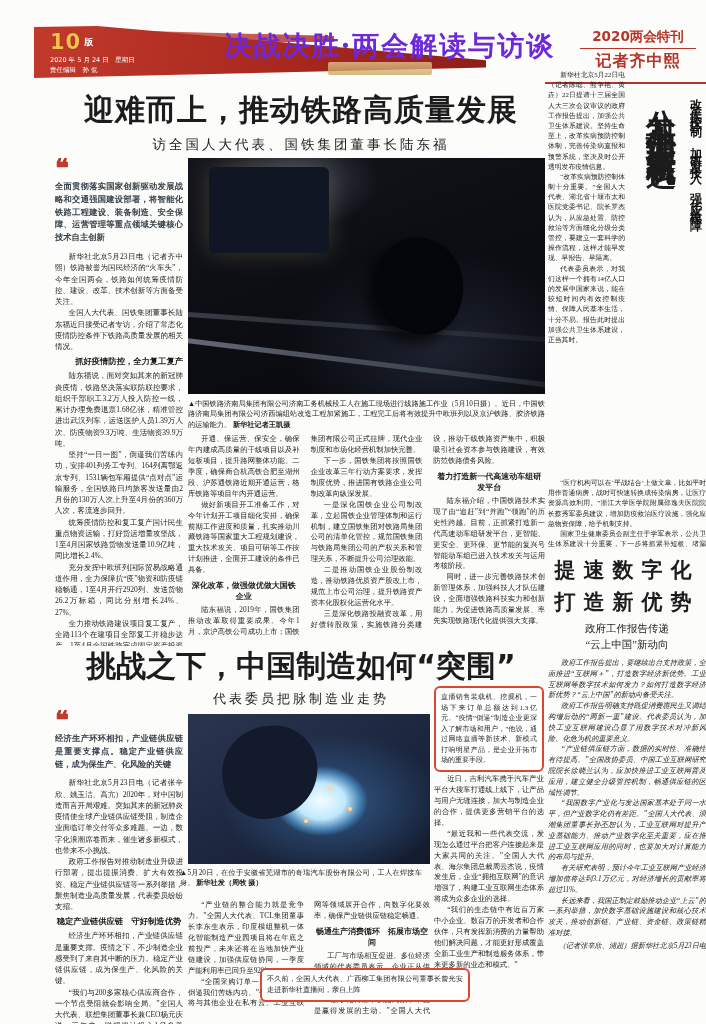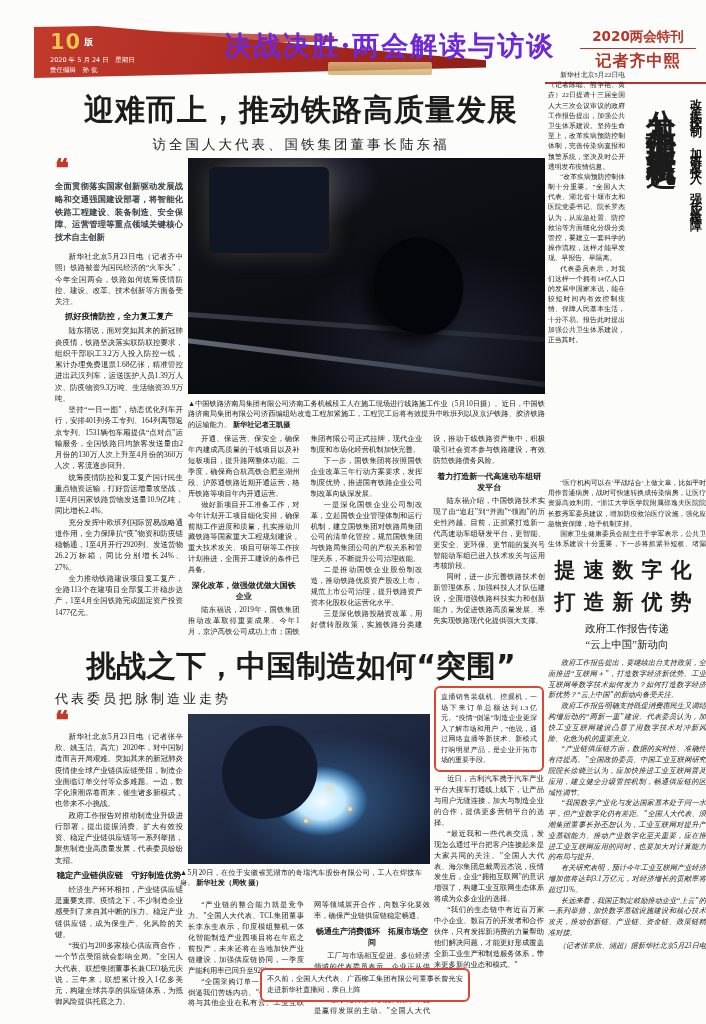--- a/index.html
+++ b/index.html
@@ -39,21 +39,21 @@
            margin:4px 0 3px; text-indent:0 !important; }
 
   
   .rail-headline { position:absolute; left:55px; top:90px; width:492px; text-align:center;
                    font-family:"DejaVu Sans",sans-serif; font-weight:900; font-size:30px; letter-spacing:1px; }
   .rail-dek { position:absolute; left:55px; top:136px; width:492px; text-align:center;
               font-size:13.5px; letter-spacing:3px; color:#222; }
   .rail-left { position:absolute; left:55px; top:158px; width:128px; height:488px; overflow:hidden; font-size:7.5px; }
   .quote-glyph { color:#c0392b; font-size:26px; line-height:.8; font-family:"DejaVu Serif",serif; font-weight:900; }
   .quote-text { font-weight:700; color:#39434b; font-size:8.3px; line-height:1.55; margin:2px 0 6px; }
-  .rail-left .subhd { font-size:8.3px; }
+  .rail-left .subhd { font-size:8.3px;text-align:right; }
   .photo1 { position:absolute; left:188px; top:158px; width:357px; height:236px; overflow:hidden;
             background:
               radial-gradient(50px 35px at 18% 18%, rgba(235,200,140,.85), rgba(120,90,50,.25) 60%, transparent 70%),
               radial-gradient(120px 70px at 30% 10%, rgba(150,160,190,.35), transparent 70%),
               radial-gradient(200px 130px at 70% 80%, rgba(70,80,110,.35), transparent 75%),
               linear-gradient(160deg,#14161d 0%,#0c0e14 45%,#07080c 100%); }
   .photo1 .rail-line { position:absolute; left:-10px; bottom:28px; width:390px; height:5px;
             background:linear-gradient(90deg,rgba(190,200,220,.5),rgba(90,100,120,.2)); transform:rotate(7deg); }
   .photo1 .rail-line2 { bottom:64px; transform:rotate(4deg); opacity:.5; }
   .photo1 .worker { position:absolute; left:52%; top:34%; width:90px; height:95px; background:#04050a;
@@ -83,21 +83,21 @@
   .dig-h1 { top:556px; } .dig-h2 { top:588px; }
   .dig-dek { position:absolute; left:552px; width:150px; text-align:center; font-size:10.5px; color:#222; }
   .dig-dek1 { top:622px; } .dig-dek2 { top:638px; }
   .dig-body { position:absolute; left:548px; top:658px; width:158px; height:354px; overflow:hidden;
               font-size:7.2px; font-style:italic; }
   .dig-credit { text-align:right; font-style:italic; margin-top:2px; }
 
   
   .mfg-headline { position:absolute; left:55px; top:646px; width:492px; text-align:center;
                   font-family:"DejaVu Sans",sans-serif; font-weight:900; font-size:30px; }
-  .mfg-dek { position:absolute; left:55px; top:690px; width:492px; 
+  .mfg-dek { position:absolute; left:55px; top:690px; width:492px; text-align:center;
              font-size:13px; letter-spacing:3px; }
   .mfg-left { position:absolute; left:55px; top:710px; width:128px; height:314px; overflow:hidden; font-size:7.5px; }
   .mfg-left .subhd { font-size:8.3px; }
   .photo2 { position:absolute; left:188px; top:714px; width:242px; height:150px; overflow:hidden;
             background:
               radial-gradient(60px 45px at 55% 58%, #f4fbff, #bfe9ff 40%, rgba(90,170,230,.55) 65%, transparent 78%),
               radial-gradient(140px 90px at 60% 60%, rgba(70,140,210,.5), transparent 80%),
               linear-gradient(150deg,#2a3550 0%,#1d2740 50%,#131a2c 100%); }
   .photo2 .welder { position:absolute; left:14%; top:8%; width:96px; height:92px; background:#121a2c;
             border-radius:52% 48% 55% 45%; transform:rotate(-10deg); }
@@ -133,23 +133,24 @@
   </div>
   <div class="rule-right"></div>
 
   <div class="rail-headline">迎难而上，推动铁路高质量发展</div>
   <div class="rail-dek">访全国人大代表、国铁集团董事长陆东福</div>
 
   <div class="rail-left bodytxt">
     <div class="quote-glyph">❝</div>
     <div class="quote-text">全面贯彻落实国家创新驱动发展战略和交通强国建设部署，将智能化铁路工程建设、装备制造、安全保障、运营管理等重点领域关键核心技术自主创新</div>
     <p>新华社北京5月23日电（记者齐中熙）铁路被誉为国民经济的“火车头”，今年全国两会，铁路如何统筹疫情防控、建设、改革、技术创新等方面备受关注。</p>
+    <p>全国人大代表、国铁集团董事长陆东福近日接受记者专访，介绍了常态化疫情防控条件下铁路高质量发展的相关情况。</p>
     <div class="subhd">抓好疫情防控，全力复工复产</div>
     <p>陆东福说，面对突如其来的新冠肺炎疫情，铁路坚决落实联防联控要求，组织干部职工3.2万人投入防控一线，累计办理免费退票1.68亿张，精准管控进出武汉列车，运送医护人员1.39万人次、防疫物资9.3万吨、生活物资39.9万吨。</p>
-    <p>坚持“一日一图”，动态优化列车开行，安排401列务工专列、164列离鄂返京专列、1531辆包车厢提供“点对点”运输服务，全国铁路日均旅客发送量由2月份的130万人次上升至4月份的360万人次，客流逐步回升。</p>
+    <p>坚持“一日一图”，倒逼我们苦练内功，安排401列务工专列、164列离鄂返京专列、1531辆包车厢提供“点对点”运输服务，全国铁路日均旅客发送量由2月份的130万人次上升至4月份的360万人次，客流逐步回升。</p>
     <p>统筹疫情防控和复工复产国计民生重点物资运输，打好货运增量攻坚战，1至4月国家铁路货物发送量10.9亿吨，同比增长2.4%。</p>
     <p>充分发挥中欧班列国际贸易战略通道作用，全力保障抗“疫”物资和防疫链稳畅通，1至4月开行2920列、发送货物26.2万标箱，同比分别增长24%、27%。</p>
     <p>全力推动铁路建设项目复工复产，全路113个在建项目全部复工并稳步达产，1至4月全国铁路完成固定资产投资1477亿元。</p>
 
   </div>
 
   <div class="photo1">
     <div class="train"></div>
     <div class="rail-line"></div>
     <div class="rail-line rail-line2"></div>
@@ -199,20 +200,21 @@
     <p>有关研究表明，预计今年工业互联网产业经济增加值将达到3.1万亿元，对经济增长的贡献率将超过11%。</p>
     <p>长远来看，我国正制定鼓励推动企业“上云”的一系列举措，加快数字基础设施建设和核心技术攻关，推动创新链、产业链、资金链、政策链精准对接。</p>
     <div class="dig-credit">（记者张辛欣、浦超）据新华社北京5月23日电</div>
   </div>
 
   <div class="mfg-headline">挑战之下，中国制造如何“突围”</div>
   <div class="mfg-dek">代表委员把脉制造业走势</div>
 
   <div class="mfg-left bodytxt">
     <div class="quote-glyph">❝</div>
+    <div class="quote-text">经济生产环环相扣，产业链供应链是重要支撑点。稳定产业链供应链，成为保生产、化风险的关键</div>
     <p>新华社北京5月23日电（记者张辛欣、姚玉洁、高亢）2020年，对中国制造而言开局艰难。突如其来的新冠肺炎疫情使全球产业链供应链受阻，制造企业面临订单交付等众多难题。一边，数字化浪潮席卷而来，催生诸多新模式，也带来不小挑战。</p>
     <p>政府工作报告对推动制造业升级进行部署，提出提振消费、扩大有效投资、稳定产业链供应链等一系列举措，聚焦制造业高质量发展，代表委员纷纷支招。</p>
     <div class="subhd">稳定产业链供应链　守好制造优势</div>
     <p>经济生产环环相扣，产业链供应链是重要支撑。疫情之下，不少制造企业感受到了来自其中断的压力。稳定产业链供应链，成为保生产、化风险的关键。</p>
     <p>“我们与200多家核心供应商合作，一个节点受阻就会影响全局。”全国人大代表、联想集团董事长兼CEO杨元庆说，三年来，联想累计投入1亿多美元，构建全球共享的供应链体系，为抵御风险提供托底之力。</p>
 
   </div>
 
   <div class="photo2">
     <div class="welder"></div>

